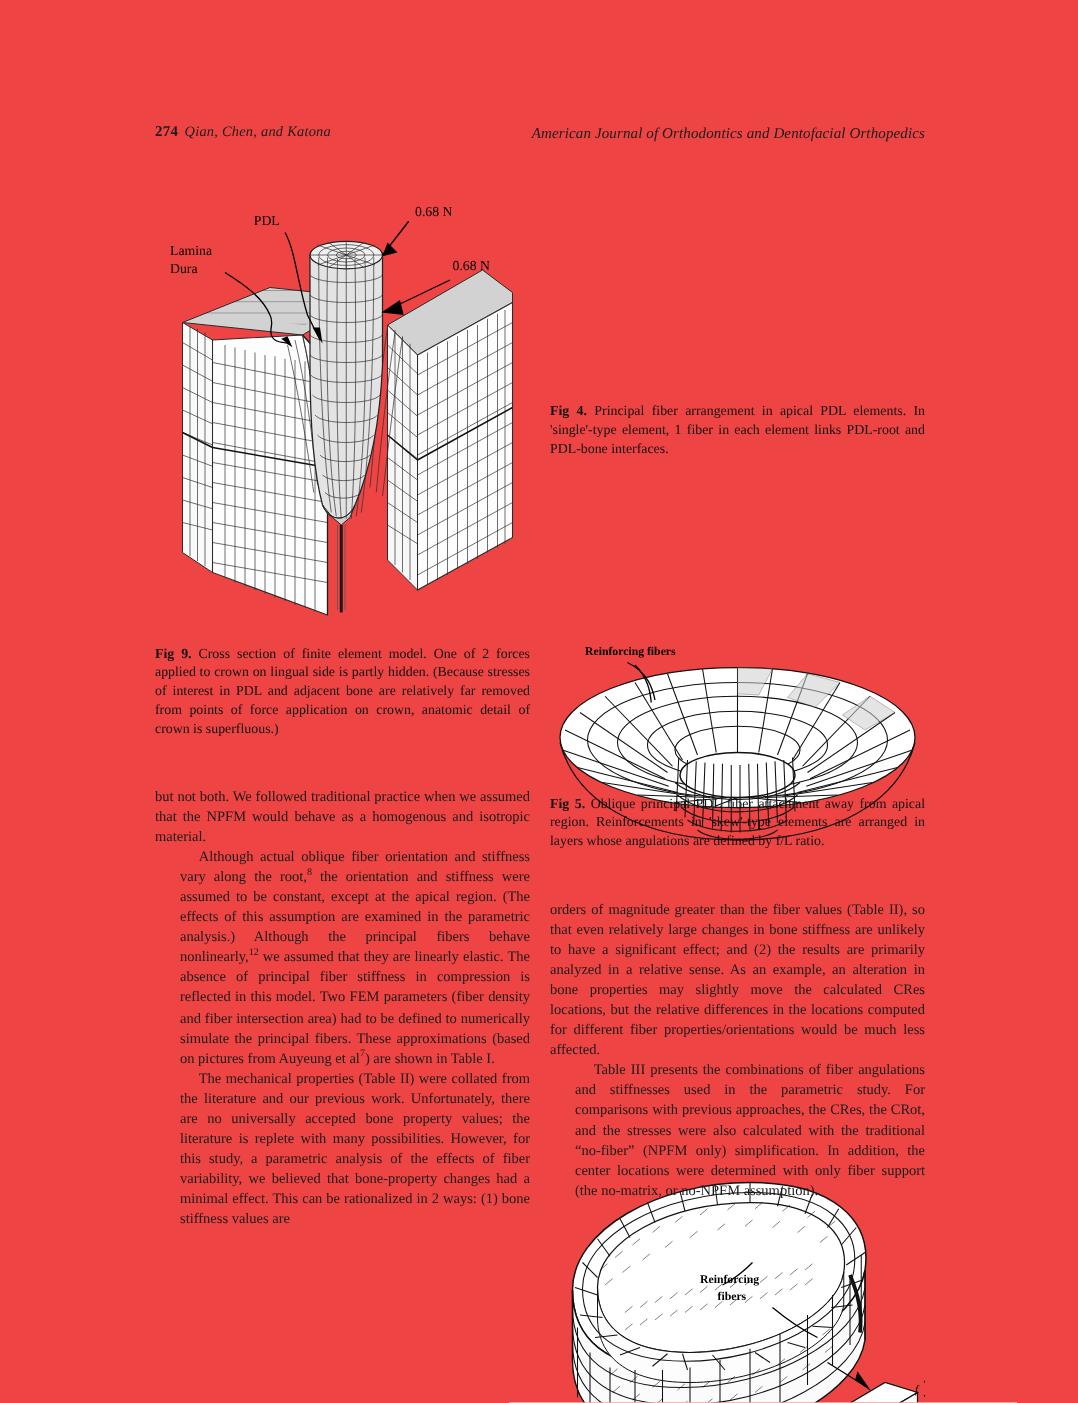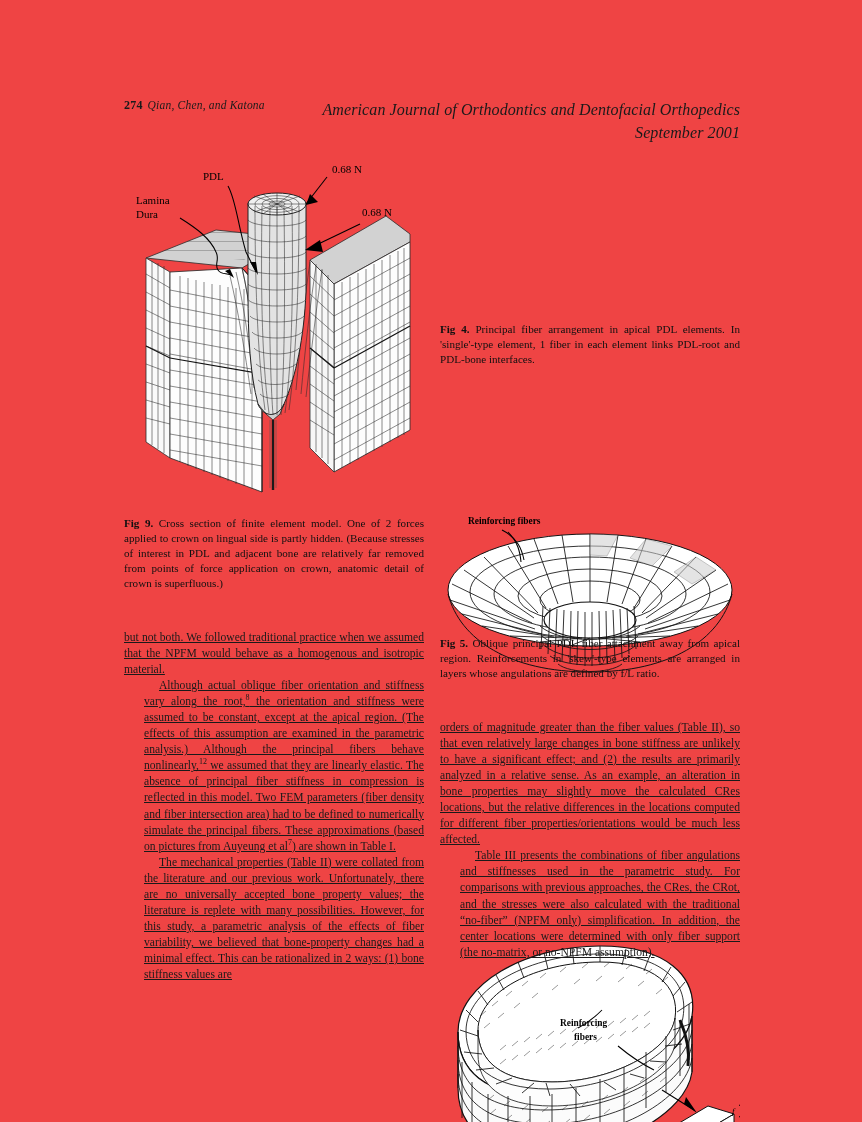--- a/index.html
+++ b/index.html
@@ -36,41 +36,40 @@
   }
   .rh-left .folio {
     font-style: normal;
     font-weight: bold;
     font-size: 12px;
     margin-right: 5px;
   }
   .rh-right {
     text-align: right;
     font-style: italic;
-    font-size: 16px;
+    font-size: 12px;
     line-height: 1.45;
     letter-spacing: .1px;
   }
 
   
   .col {
     position: absolute;
     width: 300px;
   }
   .col-left  { left: 124px; }
   .col-right { left: 440px; }
 
   
   .body-text {
     font-size: 11.6px;
     line-height: 1.385;
     text-align: justify;
     text-justify: inter-word;
     hyphens: manual;
-    text-decoration: underline;
   }
   .body-text p { margin: 0; text-indent: 0; }
   .body-text p.ind { text-indent: 15px; margin-left: 20px; }
   sup { font-size: 8px; vertical-align: super; line-height: 0; }
 
   
   .caption {
     font-family: Liberation Serif, serif;
     font-size: 11.1px;
     line-height: 1.345;
@@ -109,21 +108,20 @@
 <body>
 
 <div class="page">
 
   <div class="running-head">
     <div class="rh-left">
       <span class="folio">274</span><span>Qian, Chen, and Katona</span>
     </div>
     <div class="rh-right">
       <div>American Journal of Orthodontics and Dentofacial Orthopedics</div>
-      <div>September 2001</div>
     </div>
   </div>
 
   <div class="col col-left figbox" style="top:142px;">
     <svg width="300" height="362" viewBox="0 0 300 362">
       <defs>
 
         <pattern id="vmesh" width="9" height="10" patternUnits="userSpaceOnUse">
           <path d="M0 0 V10" class="mesh"></path>
         </pattern>

